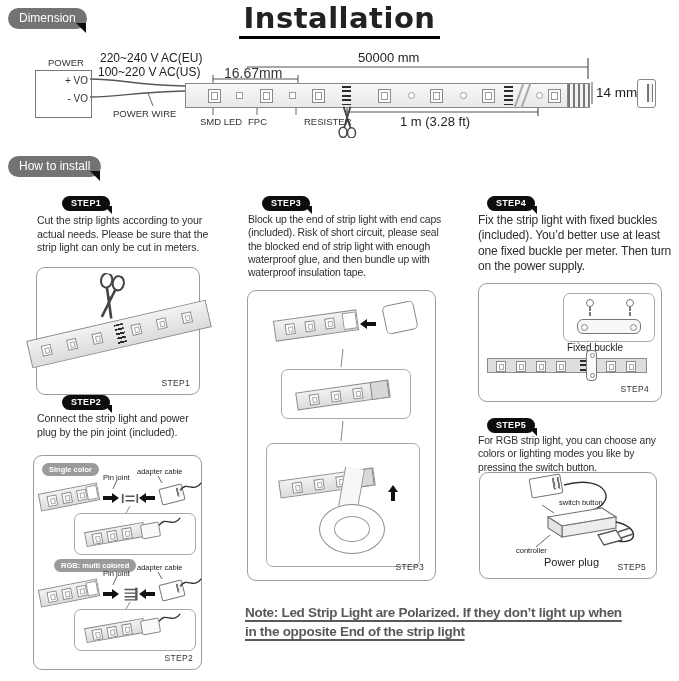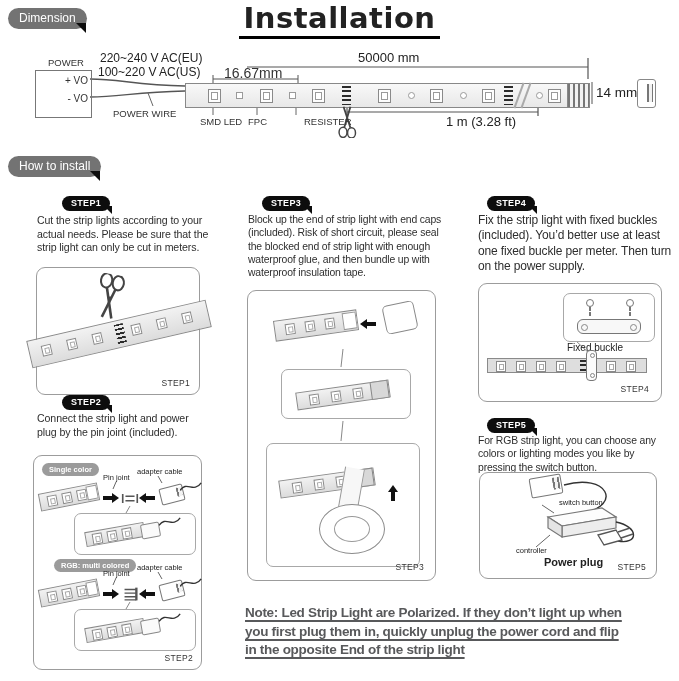--- a/index.html
+++ b/index.html
@@ -143,21 +143,21 @@
       <div class="stripes" style="right:0;top:0;width:21px;height:100%;border-left:1px solid #888;"></div>
     </div>
 
     <svg class="abs" style="left:334px;top:56px;" width="26" height="34">
       <use href="#scissors"></use>
     </svg>
 
     <span class="abs" style="left:200px;top:68px;font-size:9.5px;color:#333;">SMD LED</span>
     <span class="abs" style="left:248px;top:68px;font-size:9.5px;color:#333;">FPC</span>
     <span class="abs" style="left:280px;top:68px;font-size:9.5px;color:#333;margin-left:24px;">RESISTER</span>
-    <span class="abs" style="left:400px;top:66px;font-size:13px;color:#222;margin-left:46px;">1 m (3.28 ft)</span>
+    <span class="abs" style="left:400px;top:66px;font-size:13px;color:#222;">1 m (3.28 ft)</span>
     <span class="abs" style="left:596px;top:37px;font-size:13.5px;color:#222;">14 mm</span>
 
     <div class="abs" style="left:637px;top:31px;width:17px;height:27px;border:1.2px solid #888;border-radius:3px;background:#fff;">
       <div class="stripes" style="right:2px;top:4px;width:6px;height:18px;"></div>
     </div>
   </div>
 
   <div class="badge-big" style="left:8px;top:156px;">
     <span>How to install</span>
   </div>
@@ -379,23 +379,22 @@
 
       <polygon points="118,62 136,57 142,67 124,72" fill="#fff" stroke="#555" stroke-width="1.3"></polygon>
       <path d="M138 59 L150 55 M141 65 L153 61" stroke="#555" stroke-width="1.4" fill="none"></path>
     </svg>
 
     <div class="abs" style="left:50px;top:3px;width:30px;height:18px;border:1.2px solid #777;border-radius:2px;background:#fff;transform:rotate(-10deg);">
       <div class="stripes" style="right:1px;top:2px;width:7px;height:12px;"></div>
     </div>
     <span class="glabel" style="left:35px;top:25px;margin-left:44px;">switch button</span>
     <span class="glabel" style="left:36px;top:73px;">controller</span>
-    <span class="abs" style="left:64px;top:83px;font-size:11px;color:#222;font-weight:bold;">Power plug</span>
+    <span class="abs" style="left:64px;top:83px;font-size:11px;color:#222;">Power plug</span>
     <span class="fig-tag" style="right:10px;bottom:6px;">STEP5</span>
   </div>
 
   <div class="note">
     <div>Note: Led Strip Light are Polarized. If they don’t light up when</div>
-    <div>you first plug them in, quickly unplug the power cord and flip</div>
     <div>in the opposite End of the strip light</div>
   </div>
 
 </div>
 
 </body></html>

